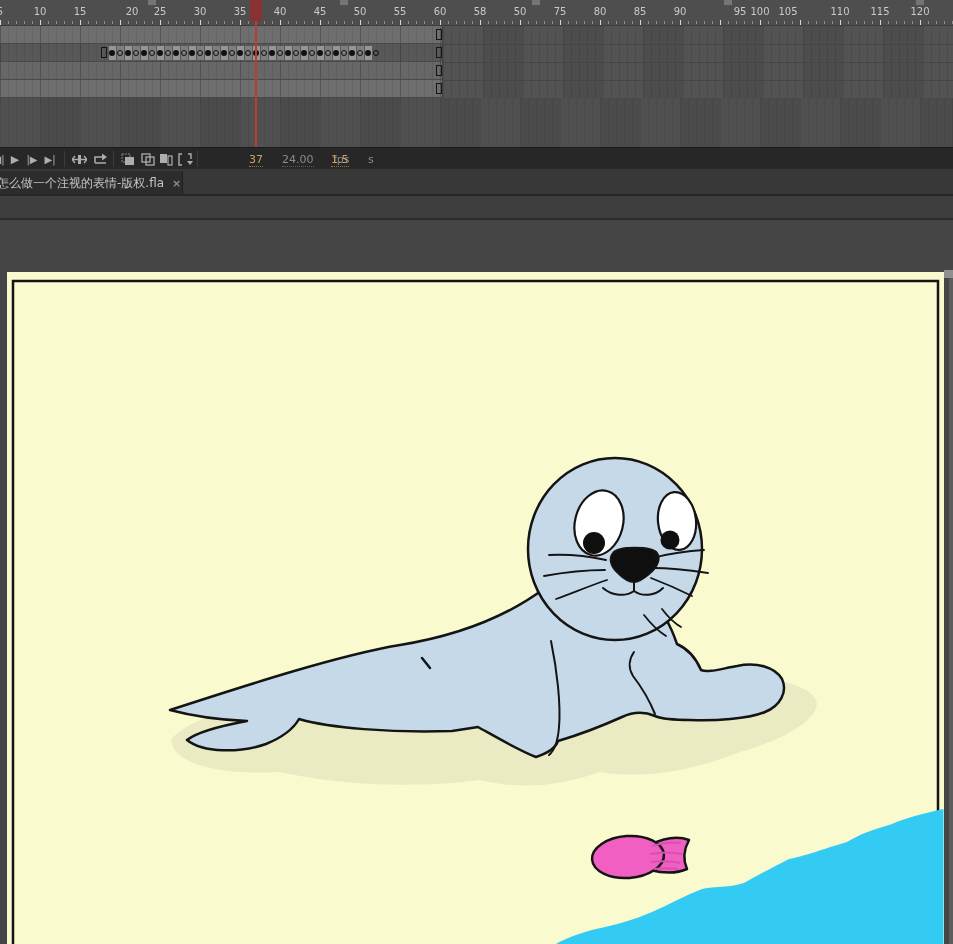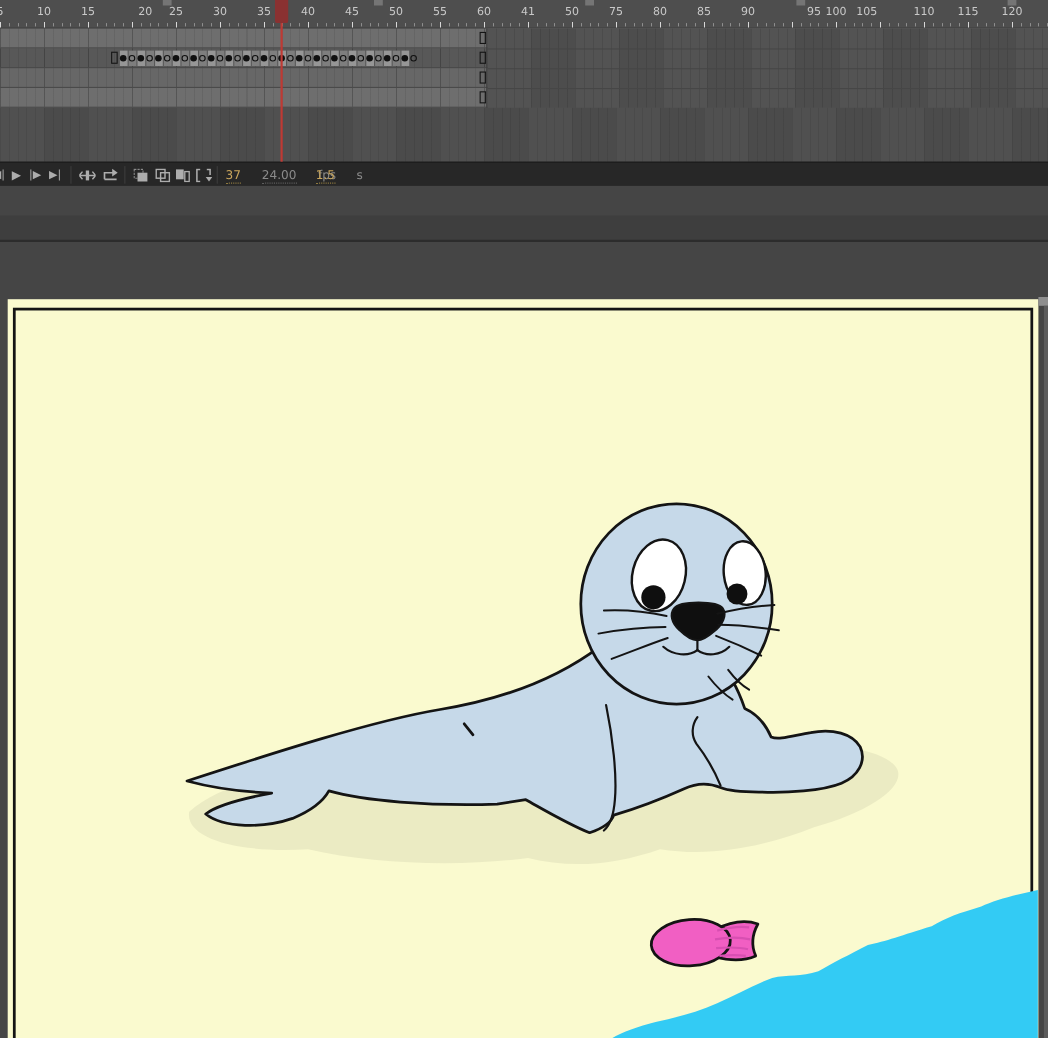--- a/index.html
+++ b/index.html
@@ -38,21 +38,21 @@
   #below-rows { position:absolute; left:0; top:98px; width:953px; height:49px;
     background:
       repeating-linear-gradient(90deg, rgba(0,0,0,0.08) 0 1px, transparent 1px 8px),
       repeating-linear-gradient(90deg, #505050 0 40px, #4B4B4B 40px 80px); }
   #playhead-line { position:absolute; top:21px; width:2px; height:126px; background:#C03A34; z-index:5; }
   #playhead-head { position:absolute; top:0; width:12px; height:21px; background:#8A3131; border-radius:0 0 2px 2px; z-index:6; }
   
   #controls { position:absolute; left:0; top:147px; width:953px; height:22px; background:#272727; border-top:1px solid #1C1C1C; }
   .ctl-btn { position:absolute; top:2px; height:18px; display:flex; align-items:center; justify-content:center; color:#ADADAD; font-size:10px; }
   .ctl-sep { position:absolute; top:3px; width:1px; height:16px; background:#3C3C3C; }
-  .hotval { position:absolute; top:5px; font-size:11px; }
+  .hotval { position:absolute; top:5px; font-size:11px;margin-left:44px; }
   .hot-orange { color:#C9A55C; border-bottom:1px dotted #8F7A40; }
   .hot-gray { color:#8A8A8A; border-bottom:1px dotted #5E5E5E; }
   .unit-gray { color:#8A8A8A;padding-left:16px; }
   #h-scroll { position:absolute; left:318px; top:150px; width:635px; height:16px; background:#2E2E2E; }
   #h-scroll-arrow { position:absolute; left:2px; top:0; width:14px; height:16px; color:#9A9A9A; font-size:8px; display:flex; align-items:center; justify-content:center; }
   #h-scroll-thumb { position:absolute; left:18px; top:1px; width:161px; height:14px; background:#3A3A3A; border:1px solid #5E5E5E; }
   
   #tabbar { position:absolute; left:0; top:169px; width:953px; height:27px; background:#383838; }
   #doc-tab { position:absolute; left:0; top:2px; width:183px; height:25px; background:#2C2C2C; border-right:1px solid #1F1F1F;
     display:flex; align-items:center; overflow:hidden; }
@@ -78,21 +78,21 @@
         <div class="ruler-label" style="left: 80px;">15</div>
         <div class="ruler-label" style="left: 132px;">20</div>
         <div class="ruler-label" style="left: 160px;">25</div>
         <div class="ruler-label" style="left: 200px;">30</div>
         <div class="ruler-label" style="left: 240px;">35</div>
         <div class="ruler-label" style="left: 280px;">40</div>
         <div class="ruler-label" style="left: 320px;">45</div>
         <div class="ruler-label" style="left: 360px;">50</div>
         <div class="ruler-label" style="left: 400px;">55</div>
         <div class="ruler-label" style="left: 440px; text-align: center;">60</div>
-        <div class="ruler-label" style="left: 480px;">41</div>
+        <div class="ruler-label" style="left: 480px;">58</div>
         <div class="ruler-label" style="left: 520px;">50</div>
         <div class="ruler-label" style="left: 560px;">75</div>
         <div class="ruler-label" style="left: 600px;">80</div>
         <div class="ruler-label" style="left: 640px;">85</div>
         <div class="ruler-label" style="left: 680px;">90</div>
         <div class="ruler-label" style="left: 740px;">95</div>
         <div class="ruler-label" style="left: 760px;">100</div>
         <div class="ruler-label" style="left: 788px;">105</div>
         <div class="ruler-label" style="left: 840px;">110</div>
         <div class="ruler-label" style="left: 880px;">115</div>
@@ -282,20 +282,27 @@
     <div class="ctl-sep" style="left:197px;"></div>
     <div class="hotval hot-orange" style="left:205px;">37</div>
     <div class="hotval" style="left:238px;"><span class="hot-gray">24.00</span><span class="unit-gray"> <span>fps</span></span></div>
     <div class="hotval" style="left:287px;"><span class="hot-orange">1.5</span><span class="unit-gray"> <span>s</span></span></div>
     <div id="h-scroll">
       <div id="h-scroll-arrow">◀</div>
       <div id="h-scroll-thumb"></div>
     </div>
   </div>
 
+  <div id="tabbar">
+    <div id="doc-tab">
+      <span class="tab-label">怎么做一个注视的表情-版权.fla</span>
+      <span class="tab-close">×</span>
+    </div>
+    <div id="tabbar-bottom"></div>
+  </div>
 
   <div id="editbar"></div>
 
   <div id="pasteboard">
     <div id="stage">
       <svg width="937" height="672" viewBox="7 272 937 672">
 
         <rect x="13" y="281" width="925" height="680" fill="none" stroke-width="2.5" stroke="#141414"></rect>
 
         <path d="M172,738 C168,760 210,776 280,772 C340,786 420,788 480,780 C520,790 560,786 600,772

